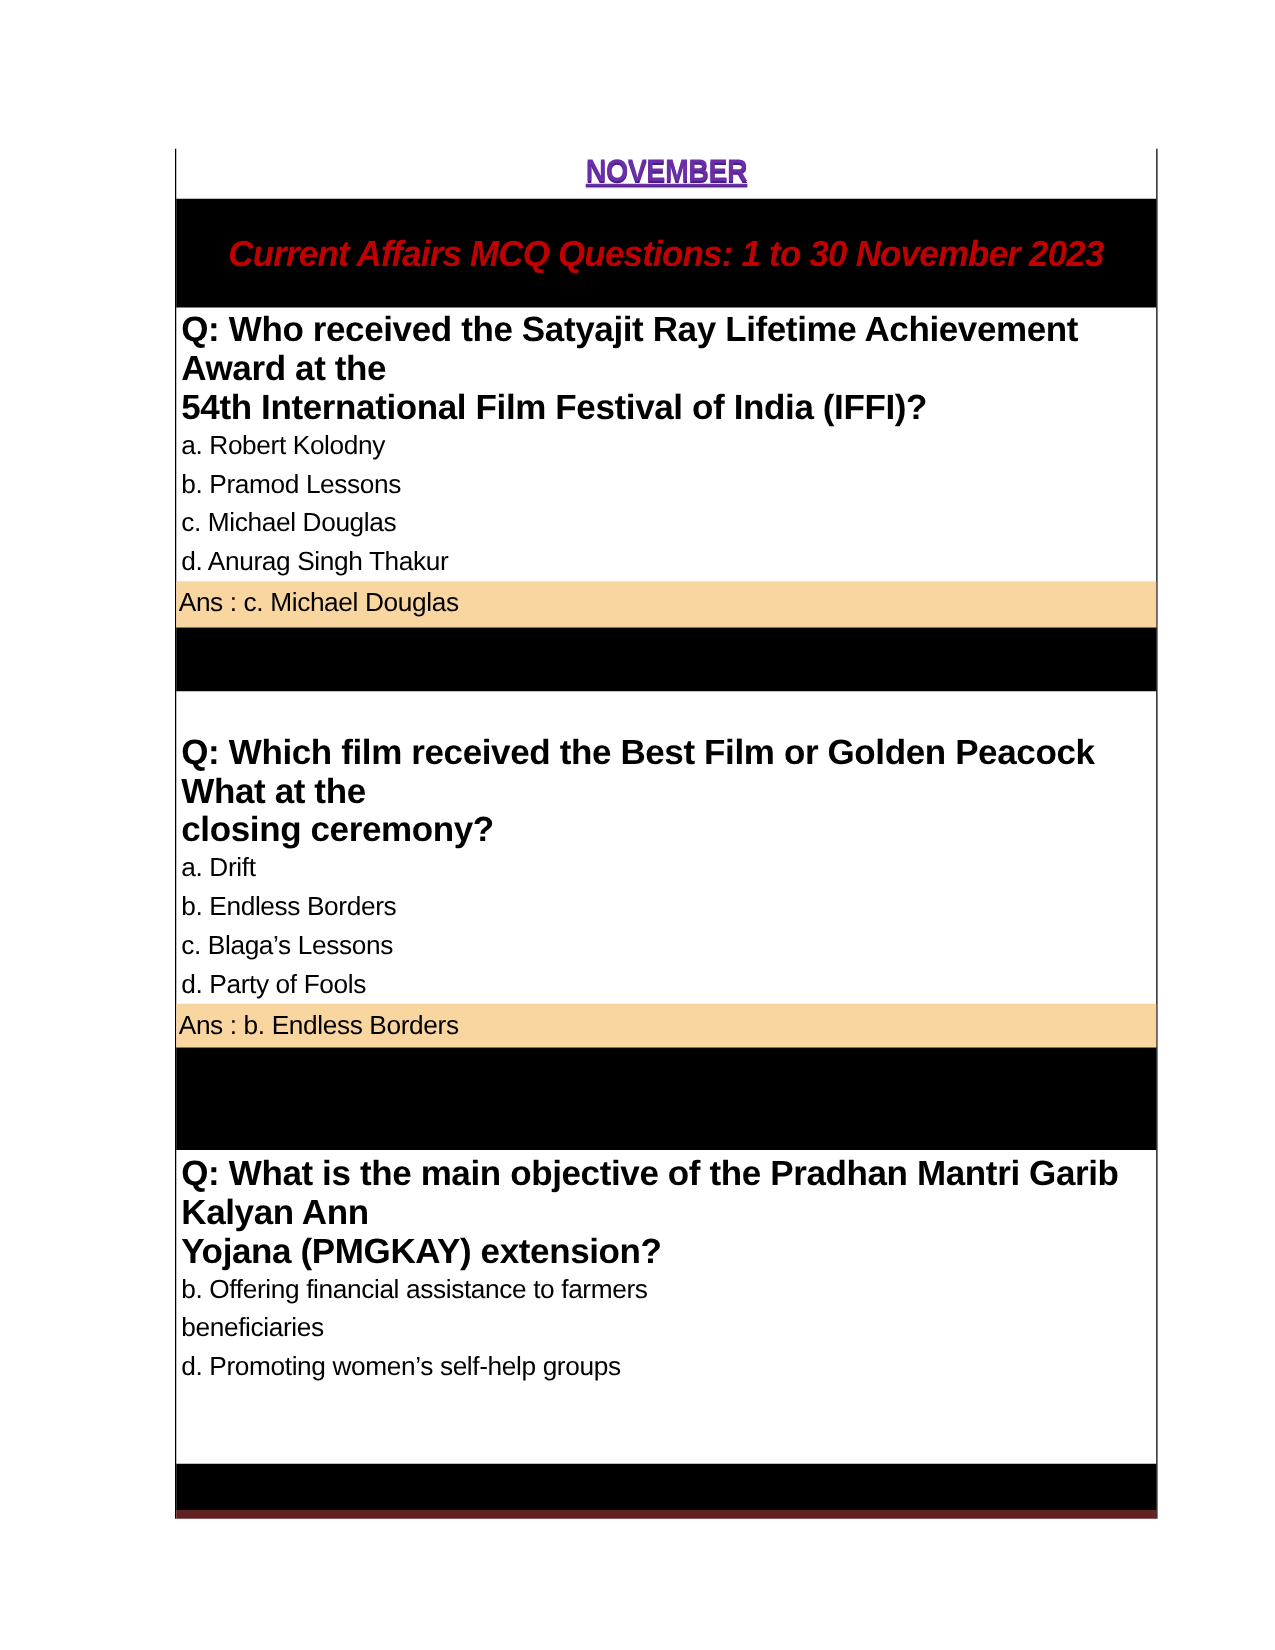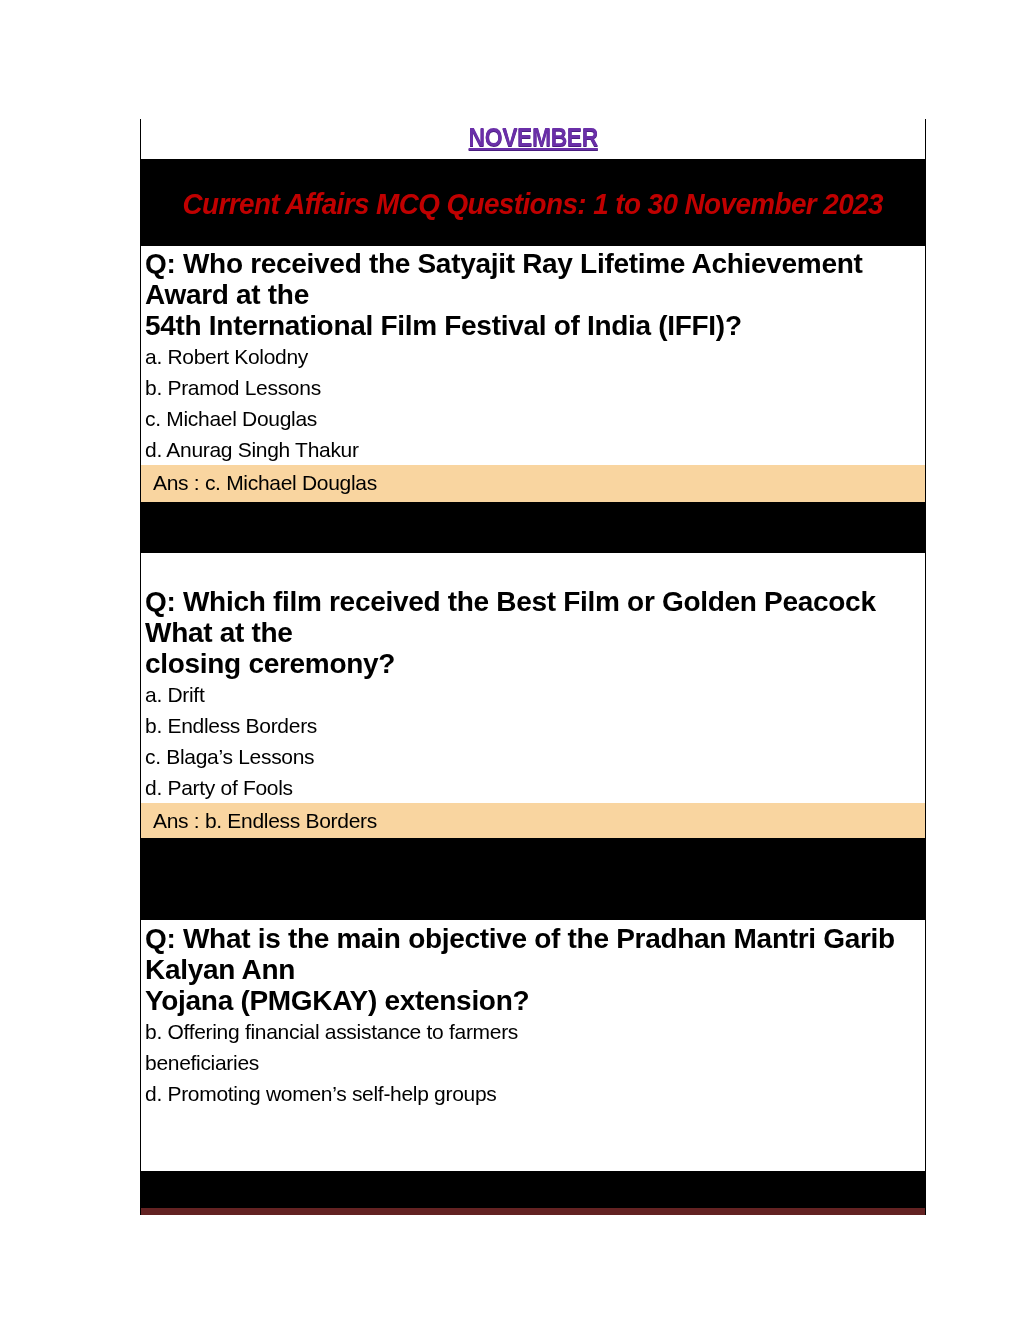--- a/index.html
+++ b/index.html
@@ -83,21 +83,21 @@
     .opt {
       font-size: 21px;
       line-height: 31px;
       letter-spacing: -0.3px;
       margin: 0;
     }
     .ans {
       background: #f9d5a0;
       font-size: 21px;
       line-height: 36px;
-      padding-left: 12px;
+      padding-left: 2px;
       letter-spacing: -0.3px;
     }
     .black-band {
       background: #000;
     }
     .maroon {
       background: #632222;
     }
   </style>
 </head>

